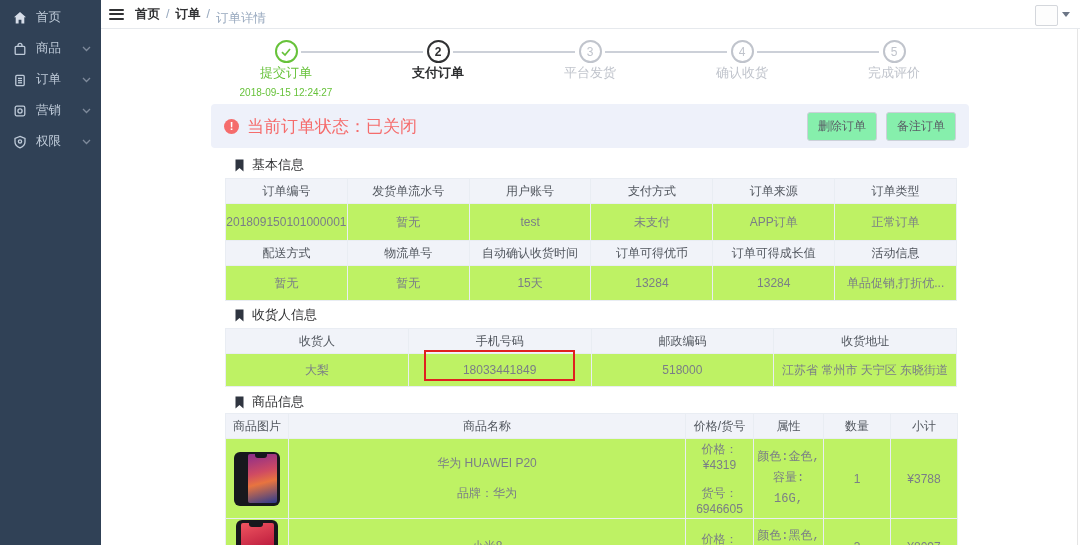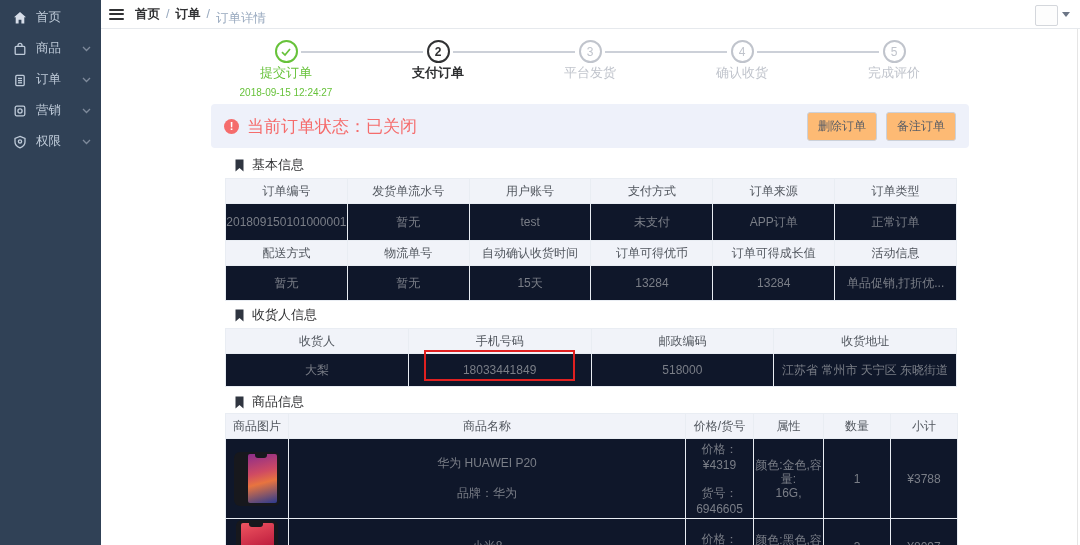--- a/index.html
+++ b/index.html
@@ -36,37 +36,37 @@
   .st-finished .circle { border-color:#67c23a; color:#67c23a; }
   .st-finished .step-label { color:#67c23a; }
   .st-active .circle { border-color:#303133; color:#303133; font-weight:bold; }
   .st-active .step-label { color:#303133; font-weight:bold; }
 
   
   .banner { position:absolute; left:211px; top:104px; width:758px; height:44px; background:#eef1fa; border-radius:4px; display:flex; align-items:center; padding:0 13px; }
   .excl { width:15px; height:15px; border-radius:50%; background:#f56c6c; color:#fff; font-size:11px; font-weight:bold; display:flex; align-items:center; justify-content:center; flex:0 0 auto; }
   .banner-text { margin-left:8px; font-size:17px; color:#f56c6c; }
   .banner-btns { margin-left:auto; display:flex; gap:9px; }
-  .btn { background:#fdba74; border:1px solid #ccd1d9; border-radius:3px; font-size:12px; color:#5a5e66; padding:5px 10px; cursor:pointer; font-family:inherit; }
+  .btn { background:#86efac; border:1px solid #ccd1d9; border-radius:3px; font-size:12px; color:#5a5e66; padding:5px 10px; cursor:pointer; font-family:inherit; }
 
   
   .sec-title { position:absolute; left:234px; display:flex; align-items:center; gap:7px; font-size:13px; color:#303133; }
   .bm-ico { width:11px; height:13px; display:inline-flex; }
 
   
-  table.grid { position:absolute; left:225px; width:732px; border-collapse:collapse; table-layout:fixed; background:#0f172a; }
+  table.grid { position:absolute; left:225px; width:732px; border-collapse:collapse; table-layout:fixed; background:#bef264; }
   table.grid td { border:1px solid #e9edf3; text-align:center; vertical-align:middle; font-size:12px; color:#7a7e87; overflow:hidden; }
   table.grid tr.hrow td { background:#f1f3f9; color:#51565e; height:25px; }
   #basic-table tr.vrow1 td { height:37px; }
   #basic-table tr.vrow2 td { height:35px; }
   #recv-table tr.vrow td { height:33px; position:relative; }
   #prod-table tr.prow1 td { height:80px; }
   #prod-table tr.prow2 td { height:56px; }
   .two-line div + div { margin-top:13px; }
-  .attr-cell div { line-height:14px; }
+  .attr-cell div { line-height:21px;font-family:Liberation Mono, monospace; }
 
   
   .pimg { width:46px; height:54px; background:#17181d; border-radius:6px; margin:0 auto; position:relative; }
   .pimg .scr { position:absolute; border-radius:2px; }
   .pimg-p20 .scr { top:2px; left:14px; right:3px; bottom:3px; background:linear-gradient(165deg,#8b2d8b 0%,#cf4a63 38%,#e8743f 58%,#2b3a8f 100%); }
   .pimg-p20 .notch { position:absolute; top:2px; left:45%; width:12px; height:4px; background:#17181d; border-radius:0 0 3px 3px; }
   .pimg-mi8 { width:42px; }
   .pimg-mi8 .scr { top:3px; left:5px; right:4px; bottom:4px; background:linear-gradient(160deg,#ef5560 0%,#c02040 55%,#701334 100%); }
   .pimg-mi8 .notch { position:absolute; top:3px; left:30%; width:14px; height:4px; background:#17181d; border-radius:0 0 3px 3px; }
 

